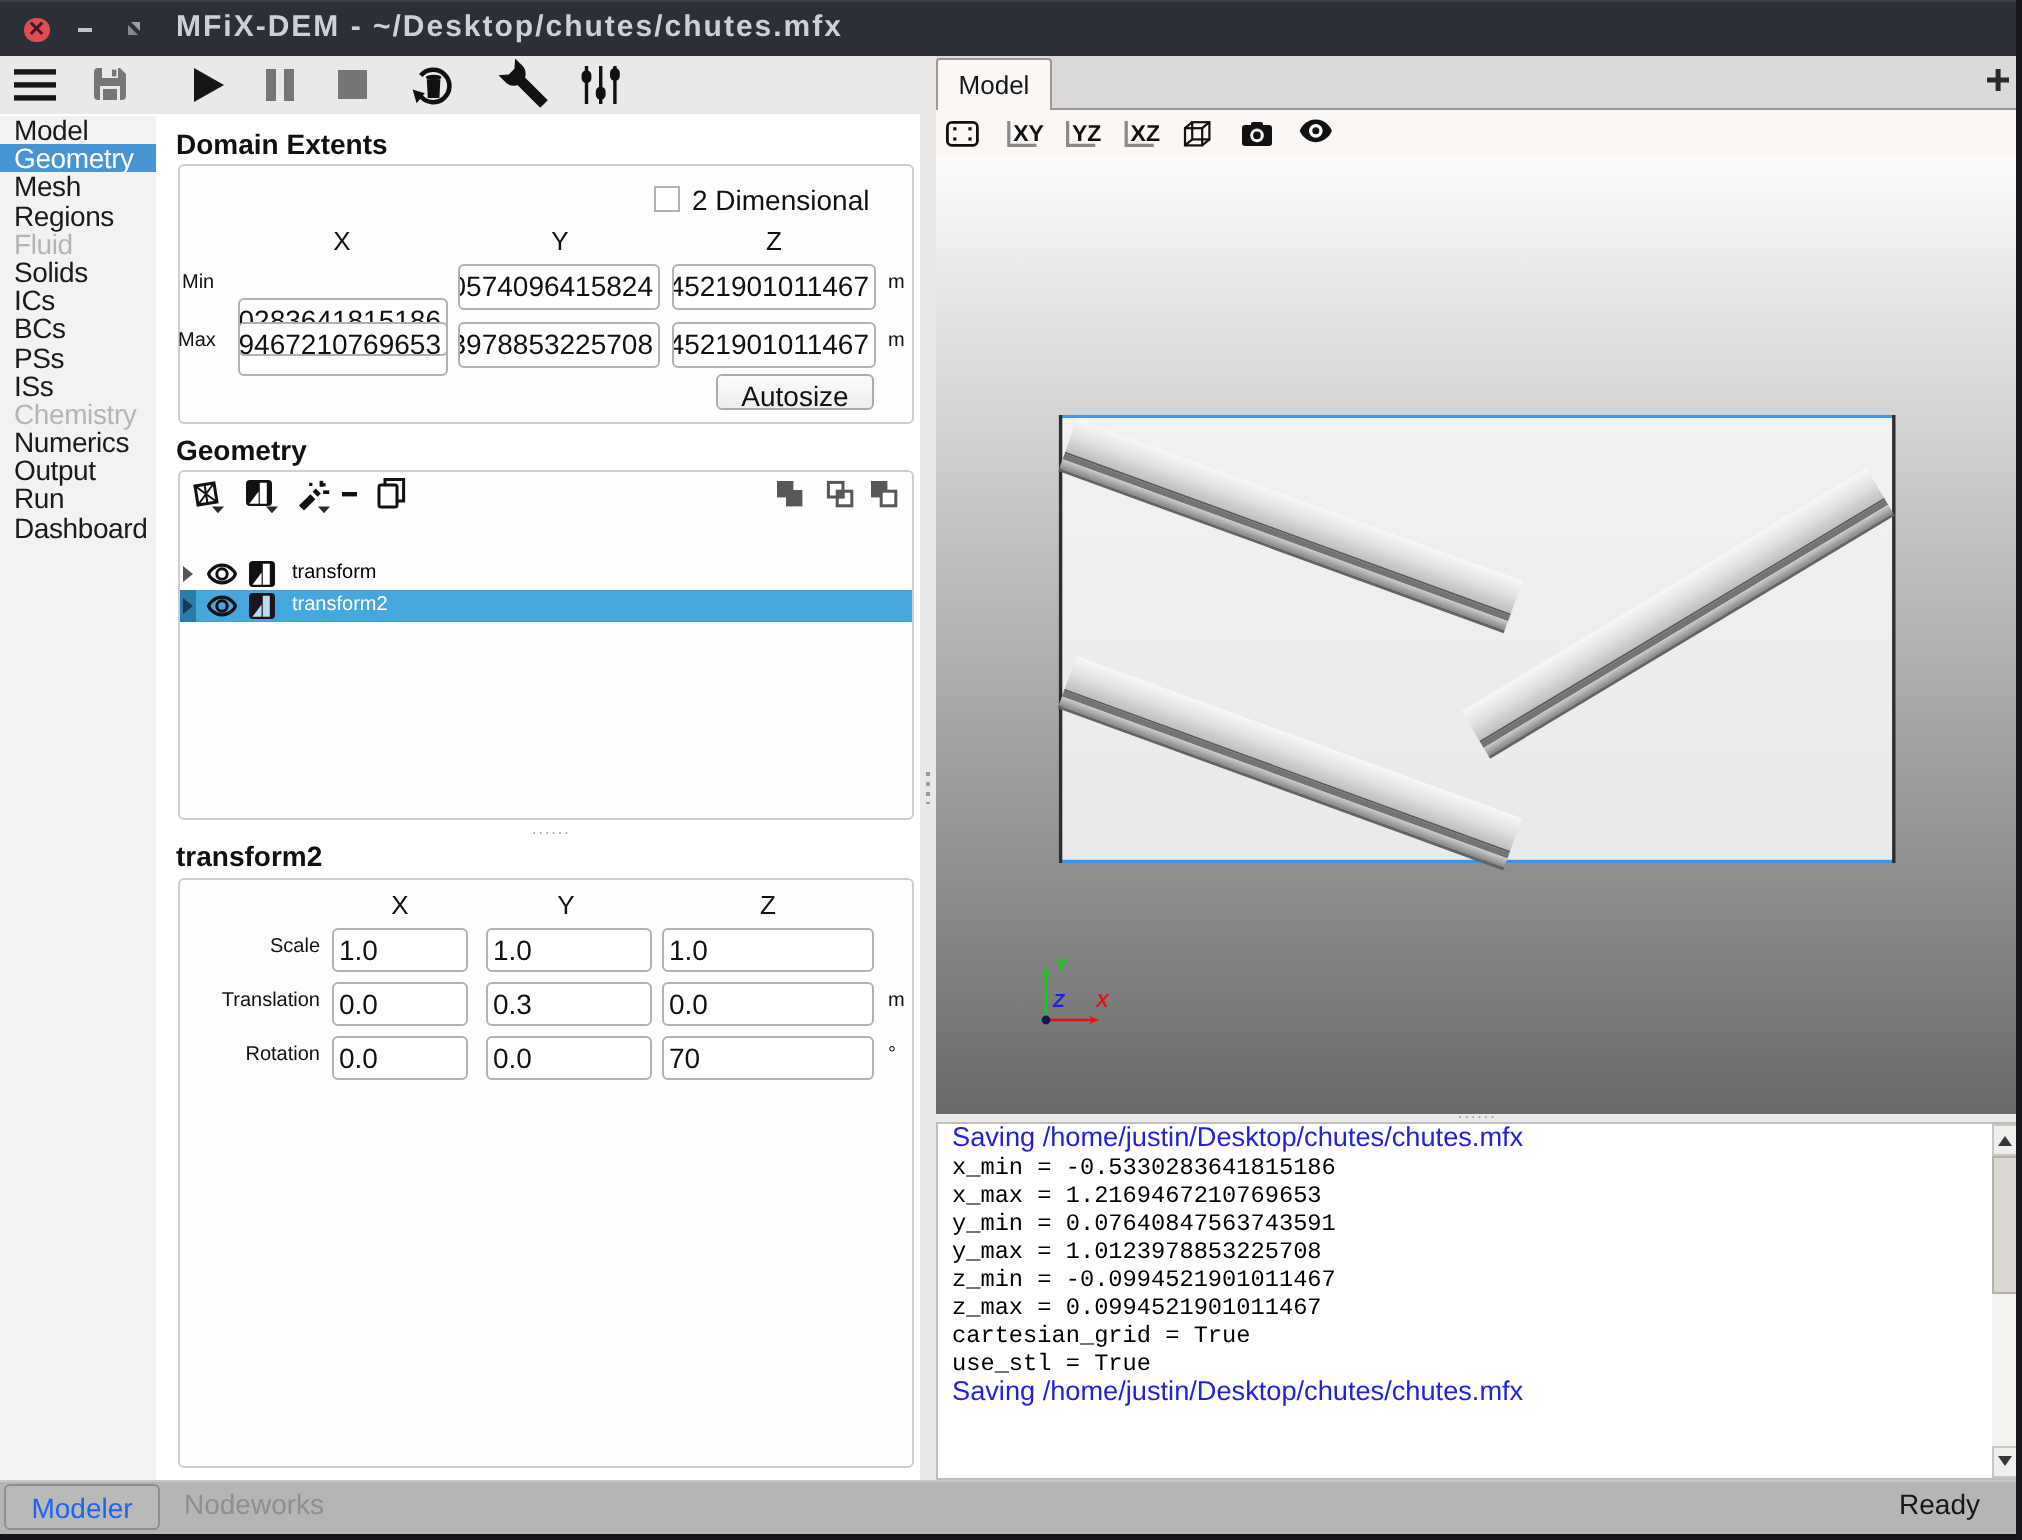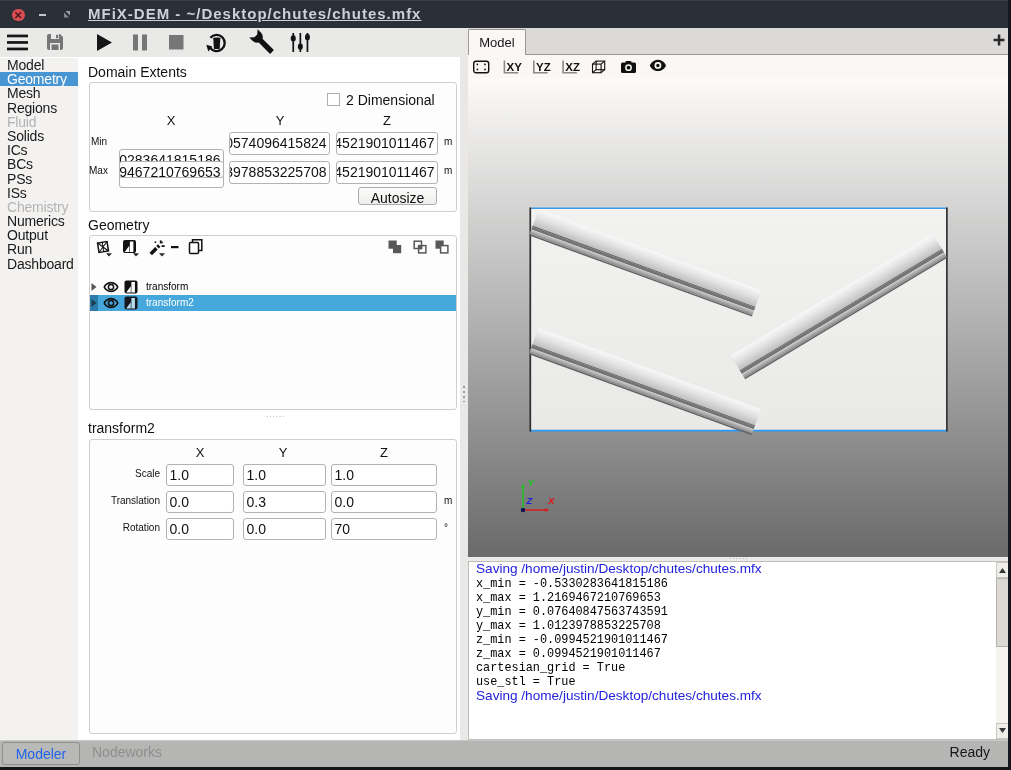--- a/index.html
+++ b/index.html
@@ -6,34 +6,34 @@
   html,body { width:1011px; height:770px; overflow:hidden; }
   body { font-family:"Liberation Sans", sans-serif; position:relative; background:#ffffff; }
   .abs { position:absolute; }
 
   
   #titlebar { left:0; top:0; width:1011px; height:28px; background:#2b2f37; border-top:1px solid #3a3f49; }
   #closebtn { left:12px; top:8.5px; width:12.5px; height:12.5px; border-radius:50%; background:#dc4e53; display:flex; align-items:center; justify-content:center; }
   #closebtn:before { content:"✕"; font-size:10.5px; font-weight:bold; color:#46171c; margin-top:-0.5px; }
   #minbtn { left:39px; top:13.5px; width:7px; height:2px; background:#c0c4ca; }
   #maxbtn { left:63.5px; top:11px; width:6.5px; height:6.5px; }
-  #title { left:88px; top:5px; font-size:15px; font-weight:bold; color:#ccd1d8; letter-spacing:1.0px;text-decoration:underline; }
+  #title { left:88px; top:5px; font-size:15px; font-weight:bold; color:#ccd1d8; letter-spacing:1.0px; }
 
   
   #toolbar { left:0; top:28px; width:464px; height:29px; background:#e9e9e8; }
 
   
   #nav { left:0; top:58px; width:78px; height:683px; background:#f3f2f1; font-size:14px; color:#1a1a1a; }
   #nav .item { height:14.2px; line-height:14.2px; padding-left:7px; letter-spacing:-0.2px; }
   #nav .sel { background:#4795d2; color:#fff; }
   #nav .dis { color:#b4b4b4; }
 
   
   #panel { left:78px; top:57px; width:382px; height:683px; background:#ffffff; }
-  .sect-title { position:absolute; left:10px; font-size:14px; font-weight:normal; color:#111; }
+  .sect-title { position:absolute; left:10px; font-size:14px; font-weight:bold; color:#111; }
   .gbox { position:absolute; left:11px; width:368px; border:1px solid #d0cfce; border-radius:3px; background:#fdfdfd; }
   .inp { position:absolute; border:1px solid #b4b2b0; border-radius:3px; background:#fff; font-size:14px; color:#111; line-height:21.5px; padding:0 2.5px; white-space:nowrap; overflow:hidden; }
   .inp.right { direction:rtl; text-align:right; }
   .lbl { position:absolute; font-size:10px; color:#111; }
   .hdr { position:absolute; font-size:13px; color:#111; text-align:center; }
   .trow { position:relative; height:16px; line-height:16px; }
   .ticons { position:absolute; left:0; top:0; }
   .tname { position:absolute; left:56px; }
 
   

